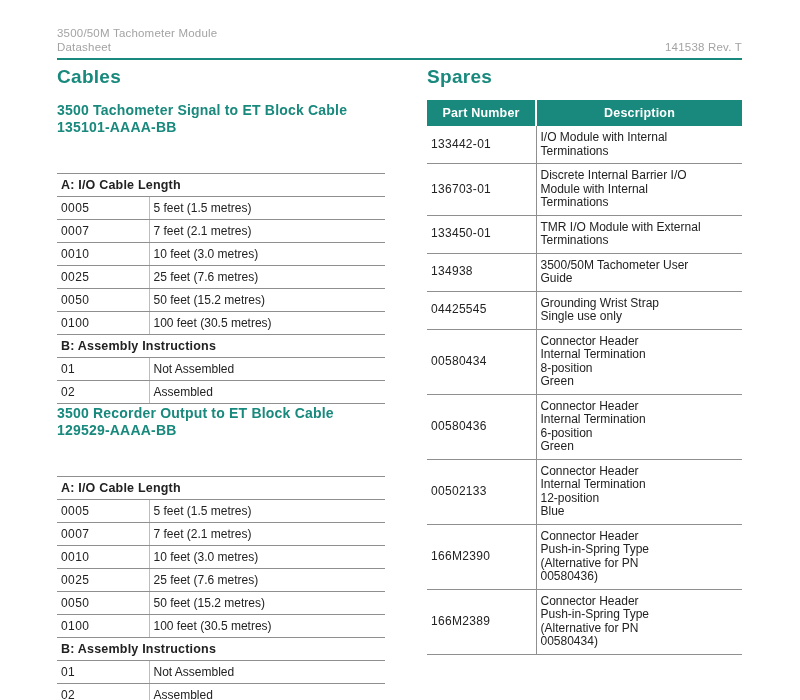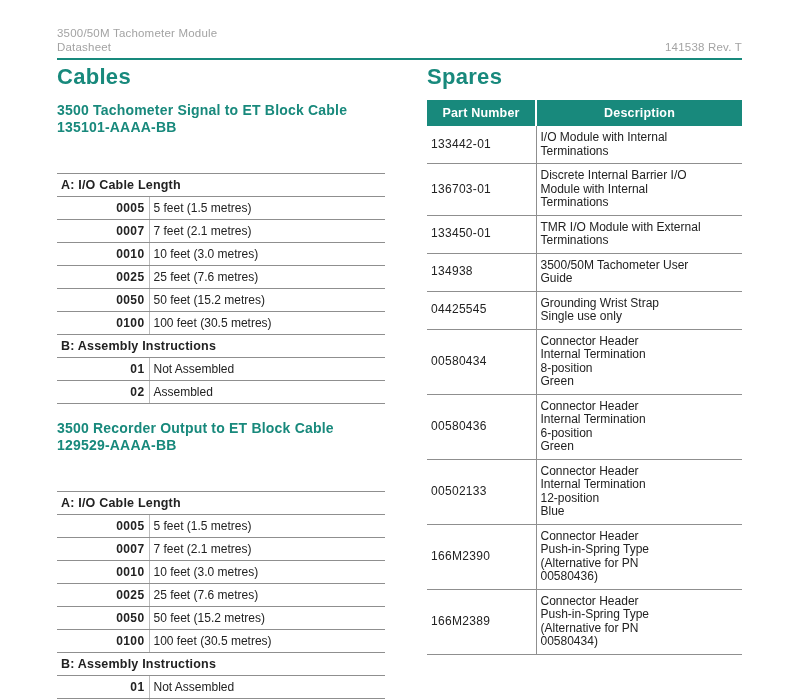--- a/index.html
+++ b/index.html
@@ -22,33 +22,33 @@
     color:var(--muted);font-size:11.5px;line-height:14px;letter-spacing:.2px;padding-bottom:4px;}
   .ph-left div{white-space:nowrap;}
   .ph-right{white-space:nowrap;}
   .rule{height:2px;background:var(--accent);}
 
   
   .columns{display:flex;gap:42px;margin-top:6px;}
   .col-left{width:328px;flex:none;}
   .col-right{width:315px;flex:none;}
 
-  h2.section-heading{margin:0;font-size:22px;line-height:22px;font-weight:bold;
+  h2.section-heading{margin:0;font-size:19px;line-height:22px;font-weight:bold;
     color:var(--accent);letter-spacing:.3px;}
 
   h3.cable-title{margin:14px 0 9px 0;font-size:14px;line-height:17px;
     font-weight:bold;color:var(--accent);letter-spacing:.2px;}
-  h3.cable-title.second{margin-top:16px;}
+  h3.cable-title.second{margin-top:1px;}
 
   
   table.cable-table{width:100%;border-collapse:collapse;font-size:12px;margin-top:37px;}
   table.cable-table td{border-top:1px solid var(--hline);border-bottom:1px solid var(--hline);
     padding:4px 4px 4px 4px;line-height:14px;}
   td.group-header{font-weight:bold;font-size:12.5px;padding:5px 0 5px 3px;letter-spacing:.2px;}
-  td.cable-code{width:92px;font-weight:bold;letter-spacing:.4px;text-align:right;}
+  td.cable-code{width:92px;font-weight:normal;letter-spacing:.4px;}
   td.cable-desc{border-left:1px solid var(--vline);padding-left:10px;}
 
   
   table.spares-table{width:100%;border-collapse:collapse;font-size:12px;margin-top:12px;}
   table.spares-table th{background:var(--accent);color:#ffffff;font-weight:bold;
     font-size:12.5px;padding:6px 0;letter-spacing:.2px;}
   table.spares-table th.th-part{width:109px;border-right:2px solid #ffffff;}
   table.spares-table td{border-bottom:1px solid var(--hline);vertical-align:middle;
     padding:5px 4px;line-height:13.5px;}
   td.part-cell{padding-left:6px;letter-spacing:.3px;}

